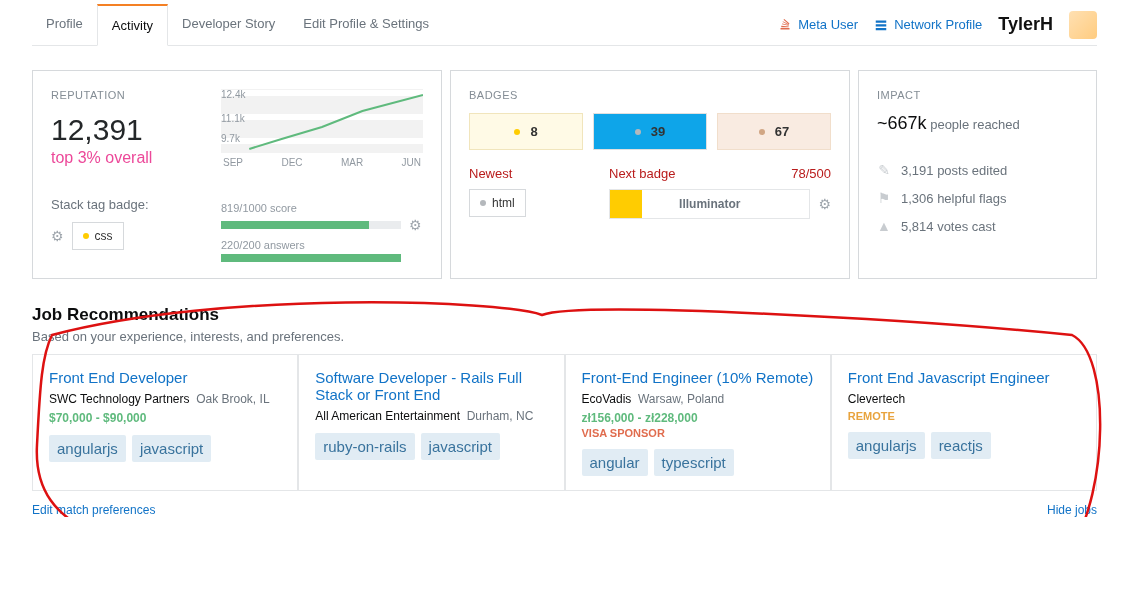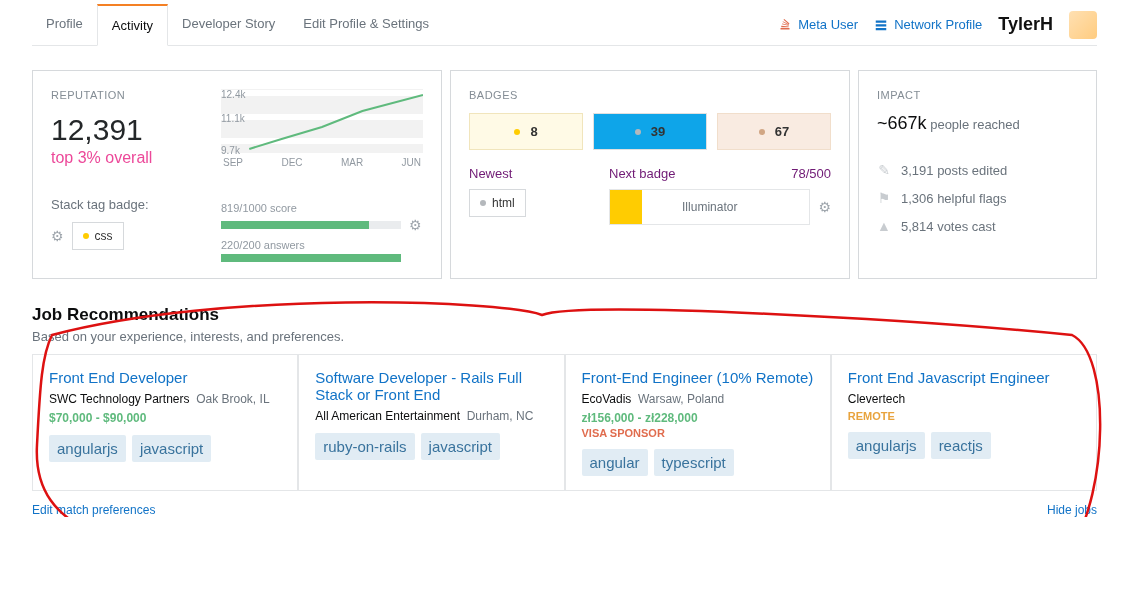--- a/index.html
+++ b/index.html
@@ -85,23 +85,23 @@
   .progress-label { font-size:11px; color:#9199a1; margin-bottom:3px; }
   .progress-bar { height:8px; background:#eaecee; width:180px; position:relative; }
   .progress-fill { height:100%; background:#5fba7d; }
   .badges-row { display:flex; gap:10px; margin-bottom:16px; }
   .badge-box { flex:1; padding:10px 0; text-align:center; font-weight:bold; display:flex; align-items:center; justify-content:center; gap:10px;}
   .badge-box.gold { background:#fffae6; border:1px solid #f1e5bc; }
   .badge-box.silver { background:#0ea5e9; border:1px solid #e0e0e0; }
   .badge-box.bronze { background:#f9ebe1; border:1px solid #f1decb; }
   .badges-lower { display:flex; gap:20px; }
   .badges-col { flex:1; }
-  .badges-col-title { color:#701a75; margin-bottom:8px; display:flex; justify-content:space-between; }
+  .badges-col-title { color:#b91c1c; margin-bottom:8px; display:flex; justify-content:space-between; }
   .next-badge-bar { display:flex; align-items:center; gap:8px; }
-  .nbb-track { flex:1; height:36px; border:1px solid #e4e6e8; display:flex; align-items:center; position:relative; }
+  .nbb-track { flex:1; height:30px; border:1px solid #e4e6e8; display:flex; align-items:center; position:relative;font-weight:bold; }
   .nbb-fill { background:#ffcc01; height:100%; width:16%; }
   .nbb-label { position:absolute; left:50%; transform:translateX(-50%); font-size:12px; color:#6a737c; }
   .impact-main { color:#6a737c; }
   .impact-number { font-size:18px; color:#0c0d0e; margin-right:0; }
   .impact-list { margin-top:28px; display:flex; flex-direction:column; gap:12px; color:#6a737c; }
   .impact-list div { display:flex; align-items:center; gap:10px; }
   .impact-icon { color:#c8ccd0; font-size:14px; width:14px; text-align:center;}
   .jobs-section { margin-top:26px; position:relative; }
   .jobs-title { font-size:17px; font-weight:600; color:#0c0d0e; }
   .jobs-subtitle { color:#6a737c; margin-top:4px; margin-bottom:10px; }
@@ -173,21 +173,21 @@
         <span class="tag-badge">
           <span class="gold-dot"></span>
           <span>css</span>
         </span>
       </div>
     </div>
     <div class="rep-right">
       <div class="chart-wrap">
         <span class="chart-ylabel" style="top:0">12.4k</span>
         <span class="chart-ylabel" style="top:24px">11.1k</span>
-        <span class="chart-ylabel" style="top:56px">9.7k</span>
+        <span class="chart-ylabel" style="top:44px">9.7k</span>
         <svg class="chart-svg" viewBox="0 0 200 64" preserveAspectRatio="none">
           <line x1="0" y1="4" x2="200" y2="4" stroke="#fff" stroke-width="6"></line>
           <line x1="0" y1="28" x2="200" y2="28" stroke="#fff" stroke-width="6"></line>
           <line x1="0" y1="52" x2="200" y2="52" stroke="#fff" stroke-width="6"></line>
           <polyline points="28,60 60,50 100,38 140,22 200,6" fill="none" stroke="#5fba7d" stroke-width="2"></polyline>
         </svg>
       </div>
       <div class="chart-xaxis">
         <span>SEP</span>
         <span>DEC</span>

